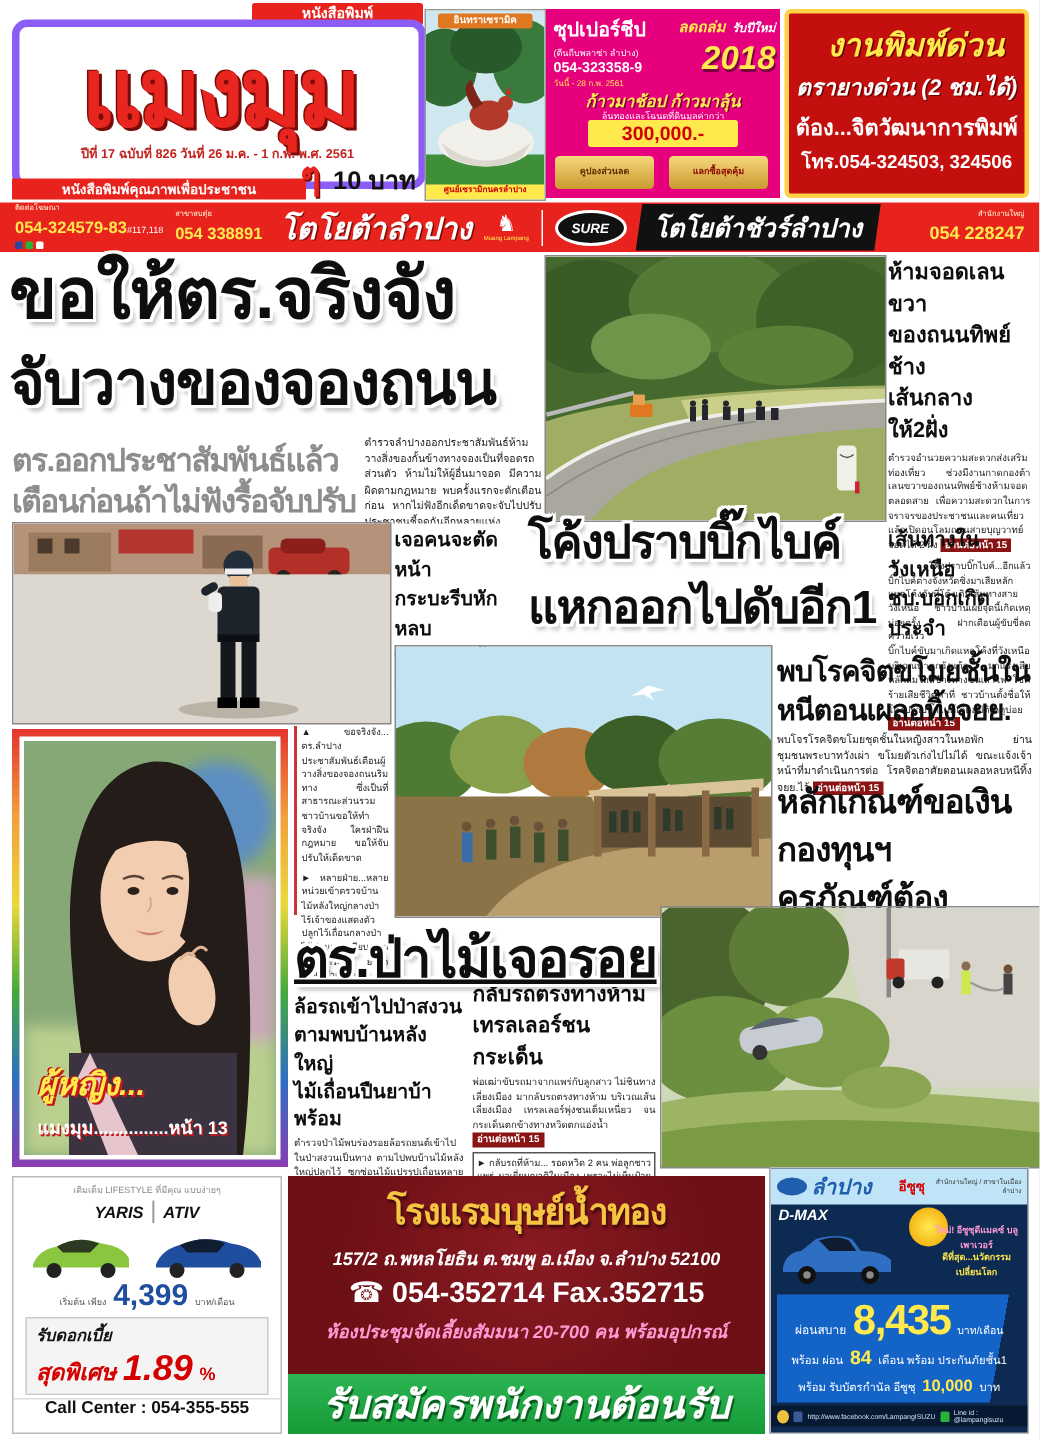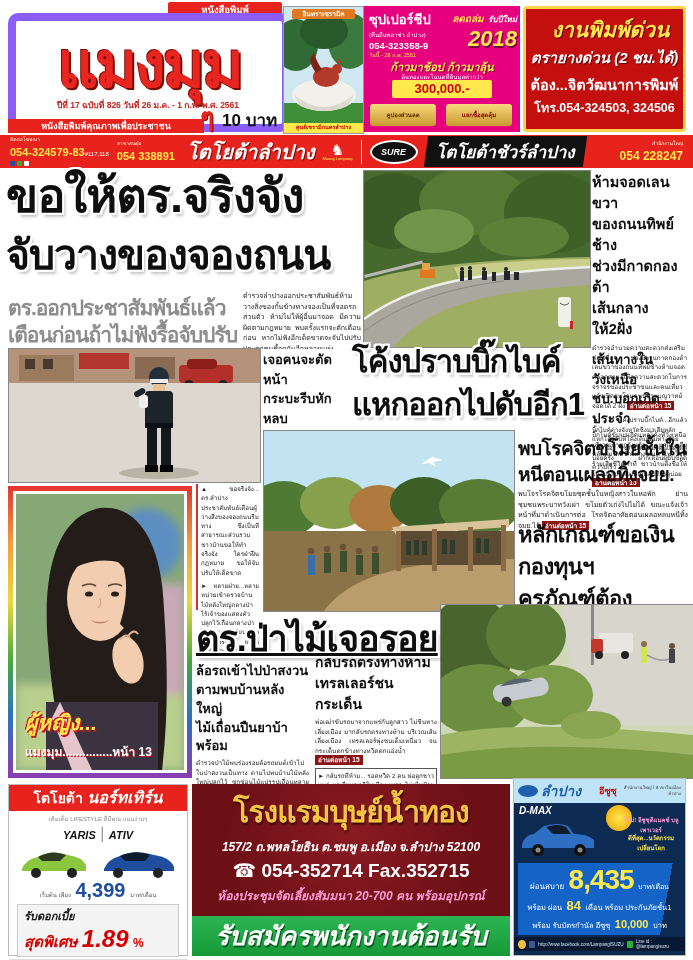--- a/index.html
+++ b/index.html
@@ -21,21 +21,21 @@
   svg{display:block;}
 </style>
 </head>
 <body>
 
 <div id="page">
 
   <div class="abs c" style="left:168px;top:2px;width:114px;height:15px;background:#e8231d;color:#fff;
               font-size:9.5px;font-weight:bold;line-height:15px;border-radius:2px;">หนังสือพิมพ์</div>
 
-  <div class="abs" style="left:8px;top:13px;width:266px;height:103px;border:8px solid #8b5cf6;border-radius:10px;background:#fff;">
+  <div class="abs" style="left:8px;top:13px;width:266px;height:103px;border:5px solid #8b5cf6;border-radius:10px;background:#fff;">
     <div class="abs c" style="left:0;top:-8px;width:266px;font-size:64px;font-weight:800;color:#e8251f;letter-spacing:-3px;
                 text-shadow:2px 2px 0 #7a0c08, -1px -1px 0 #7a0c08;">แมงมุม</div>
     <div class="abs c" style="left:4px;bottom:12px;width:256px;font-size:8.5px;font-weight:bold;color:#c42420;">ปีที่ 17 ฉบับที่ 826 วันที่ 26 ม.ค. - 1 ก.พ. พ.ศ. 2561</div>
   </div>
 
   <div class="abs c" style="left:8px;top:119px;width:196px;height:14px;background:#e8231d;color:#fff;
               font-size:9px;font-weight:bold;line-height:14px;">หนังสือพิมพ์คุณภาพเพื่อประชาชน</div>
 
   <div class="abs" style="left:200px;top:96px;font-size:26px;font-weight:800;color:#e8251f;text-shadow:1px 1px 0 #7a0c08;">ๆ</div>
 
@@ -170,21 +170,20 @@
       <rect x="194" y="126" width="13" height="30" rx="3" fill="#f0efe8"></rect>
       <path d="M196 132 q5 4 9 0" stroke="#555" fill="none"></path>
       <rect x="206" y="150" width="3" height="8" fill="#c23"></rect>
     </svg>
   </div>
 
   <div class="abs" style="left:592px;top:172px;width:95px;">
     <div class="colhl" style="font-size:14.5px;">
       <div>ห้ามจอดเลนขวา</div>
       <div>ของถนนทิพย์ช้าง</div>
-      <div>ช่วงมีกาดกองต้า</div>
       <div>เส้นกลางให้2ฝั่ง</div>
     </div>
     <div class="tiny2" style="margin-top:3px;">
       <span>ตำรวจอำนวยความสะดวกส่งเสริมท่องเที่ยว ช่วงมีงานกาดกองต้า เลนขวาของถนนทิพย์ช้างห้ามจอดตลอดสาย เพื่อความสะดวกในการจราจรของประชาชนและคนเที่ยว แล้วเปิดอนุโลมถนนสายบุญวาทย์จอดได้ 2 ฝั่ง</span>
       <span class="badge">อ่านต่อหน้า 15</span>
     </div>
     <div class="cap" style="margin-top:5px;">◄ โค้งปราบบิ๊กไบค์...อีกแล้ว บิ๊กไบค์ต่างจังหวัดซิ่งมาเสียหลักแหกโค้งดับที่โค้งเดิมเส้นทางสายวังเหนือ ชาวบ้านเผยจุดนี้เกิดเหตุบ่อยครั้ง ฝากเตือนผู้ขับขี่ลดความเร็ว</div>
   </div>
 
   <div class="abs" style="left:8px;top:348px;width:251px;height:133px;overflow:hidden;border:1px solid #888;">
@@ -408,24 +407,20 @@
       <div>เทรลเลอร์ชนกระเด็น</div>
     </div>
     <div class="tiny2" style="margin-top:2px;">
       <span>พ่อเฒ่าขับรถมาจากแพร่กับลูกสาว ไม่ชินทางเลี่ยงเมือง มากลับรถตรงทางห้าม บริเวณเส้นเลี่ยงเมือง เทรลเลอร์พุ่งชนเต็มเหนี่ยว จนกระเด็นตกข้างทางหวิดตกแอ่งน้ำ</span>
       <span class="badge">อ่านต่อหน้า 15</span>
     </div>
     <div class="cap" style="border:1px solid #555;padding:2px;margin-top:3px;">► กลับรถที่ห้าม... รอดหวิด 2 คน พ่อลูกชาวแพร่ มาเยี่ยมญาติในเมือง เพราะไม่เห็นป้ายห้ามกลับรถตรงสามแยก รถเทรลเลอร์พุ่งชนเต็มเหนี่ยว เก๋งกระเด็นตกข้างทาง บาดเจ็บ 2</div>
   </div>
 
   <div class="abs" style="left:8px;top:784px;width:180px;height:172px;border:1px solid #bbb;box-sizing:border-box;background:#fff;">
-    <div class="c" style="background:#e8231d;height:26px;line-height:26px;">
-      <span style="color:#fff;font-weight:800;font-size:14px;">โตโยต้า</span>
-      <span style="color:#fff;font-weight:800;font-style:italic;font-size:16px;">นอร์ทเทิร์น</span>
-    </div>
     <div class="c" style="font-size:6px;color:#888;margin-top:3px;">เติมเต็ม LIFESTYLE ที่มีคุณ แบบง่ายๆ</div>
     <div class="c" style="margin-top:1px;">
       <span style="font-size:11px;font-weight:800;font-style:italic;">YARIS</span>
       <span style="color:#999;"> | </span>
       <span style="font-size:11px;font-weight:800;font-style:italic;">ATIV</span>
     </div>
     <svg width="172" height="36" viewBox="0 0 172 36" style="margin:0 auto;">
       <g>
         <path d="M10 26 q4 -10 16 -12 q14 -8 30 -2 q14 2 18 10 l0 6 l-64 0 Z" fill="#8bc63f"></path>
         <path d="M26 14 q14 -8 28 -2 l-6 6 l-18 0 Z" fill="#2b3a20"></path>
@@ -450,21 +445,21 @@
         <span style="font-size:15px;font-weight:800;font-style:italic;color:#d40000;">สุดพิเศษ</span>
         <span style="font-size:24px;font-weight:800;font-style:italic;color:#d40000;">1.89</span>
         <span style="font-size:12px;font-weight:800;color:#d40000;">%</span>
       </div>
     </div>
     <div class="c" style="font-size:11.5px;font-weight:800;border-top:1px solid #ddd;margin-top:1px;">Call Center : 054-355-555</div>
   </div>
 
   <div class="abs c" style="left:192px;top:784px;width:318px;height:132px;background:radial-gradient(circle at 50% 40%, #8a1a22, #6d1016 70%);
               color:#fff;overflow:hidden;">
-    <div style="font-size:30px;font-weight:800;color:#f5c542;margin-top:4px;letter-spacing:-1px;
+    <div style="font-size:24px;font-weight:800;color:#f5c542;margin-top:4px;letter-spacing:-1px;
                 text-shadow:1px 2px 2px #3a070b;">โรงแรมบุษย์น้ำทอง</div>
     <div style="font-size:12px;font-style:italic;font-weight:bold;margin-top:2px;">157/2 ถ.พหลโยธิน ต.ชมพู อ.เมือง จ.ลำปาง 52100</div>
     <div style="font-size:19px;font-weight:800;margin-top:3px;">☎ 054-352714 Fax.352715</div>
     <div style="font-size:12px;font-weight:bold;font-style:italic;color:#ff9ad5;margin-top:4px;">ห้องประชุมจัดเลี้ยงสัมมนา 20-700 คน พร้อมอุปกรณ์</div>
   </div>
   <div class="abs c" style="left:192px;top:916px;width:318px;height:40px;background:linear-gradient(#2db553,#169a38);
               line-height:40px;">
     <span style="color:#fff;font-size:26px;font-weight:800;font-style:italic;text-shadow:1px 2px 0 #0a5c1e;">รับสมัครพนักงานต้อนรับ</span>
   </div>
 

